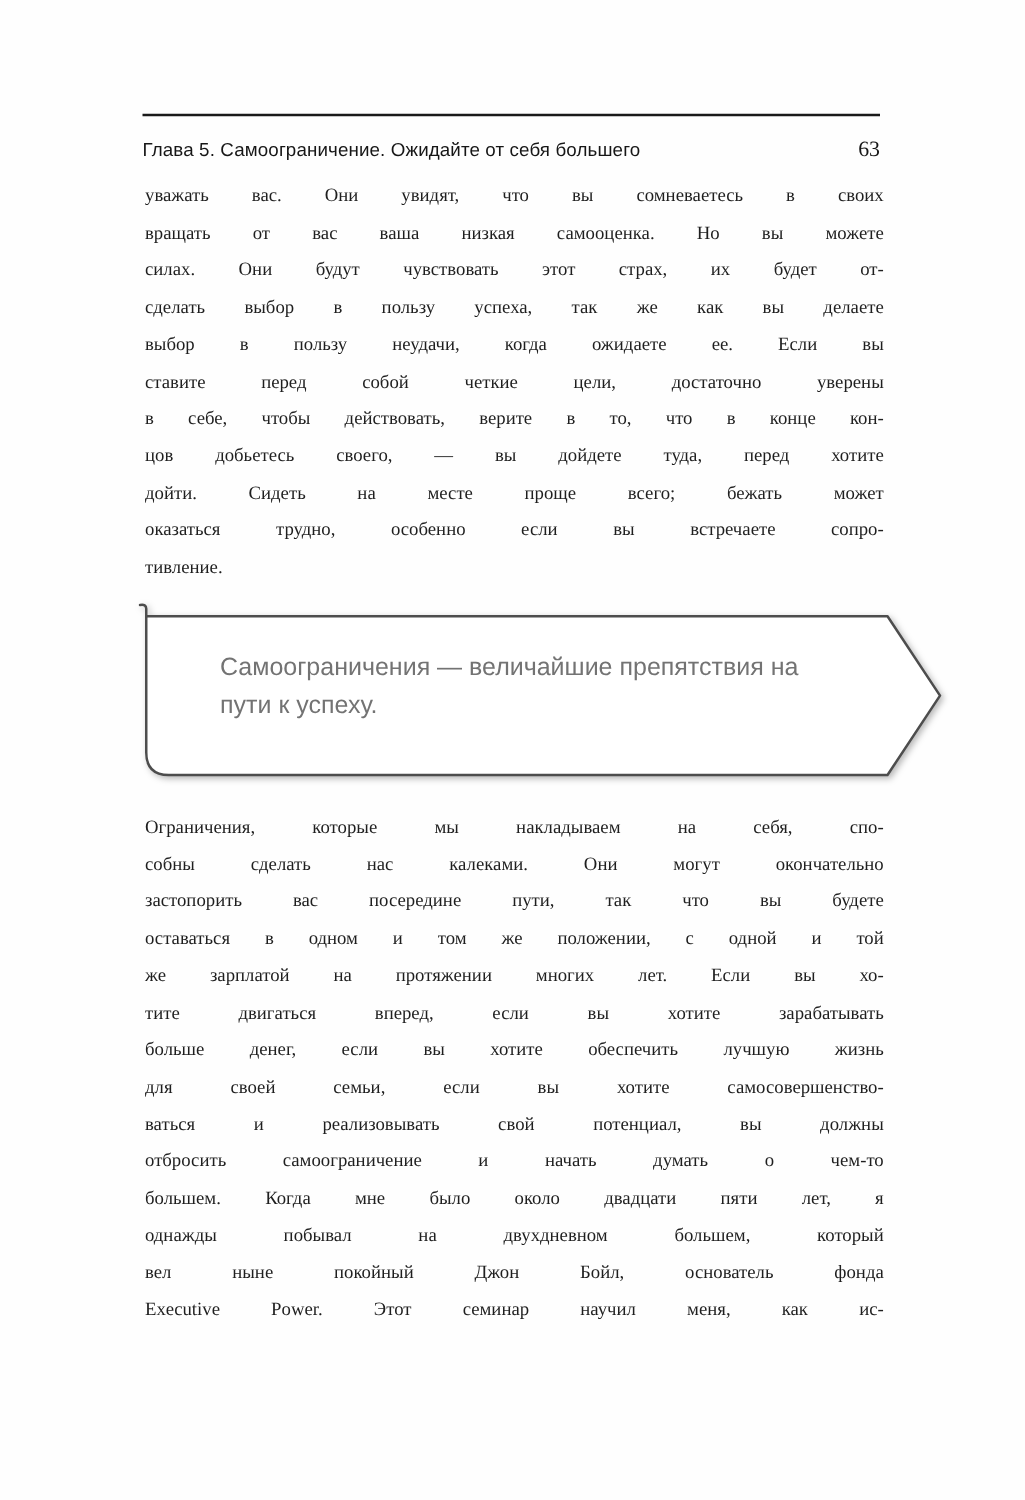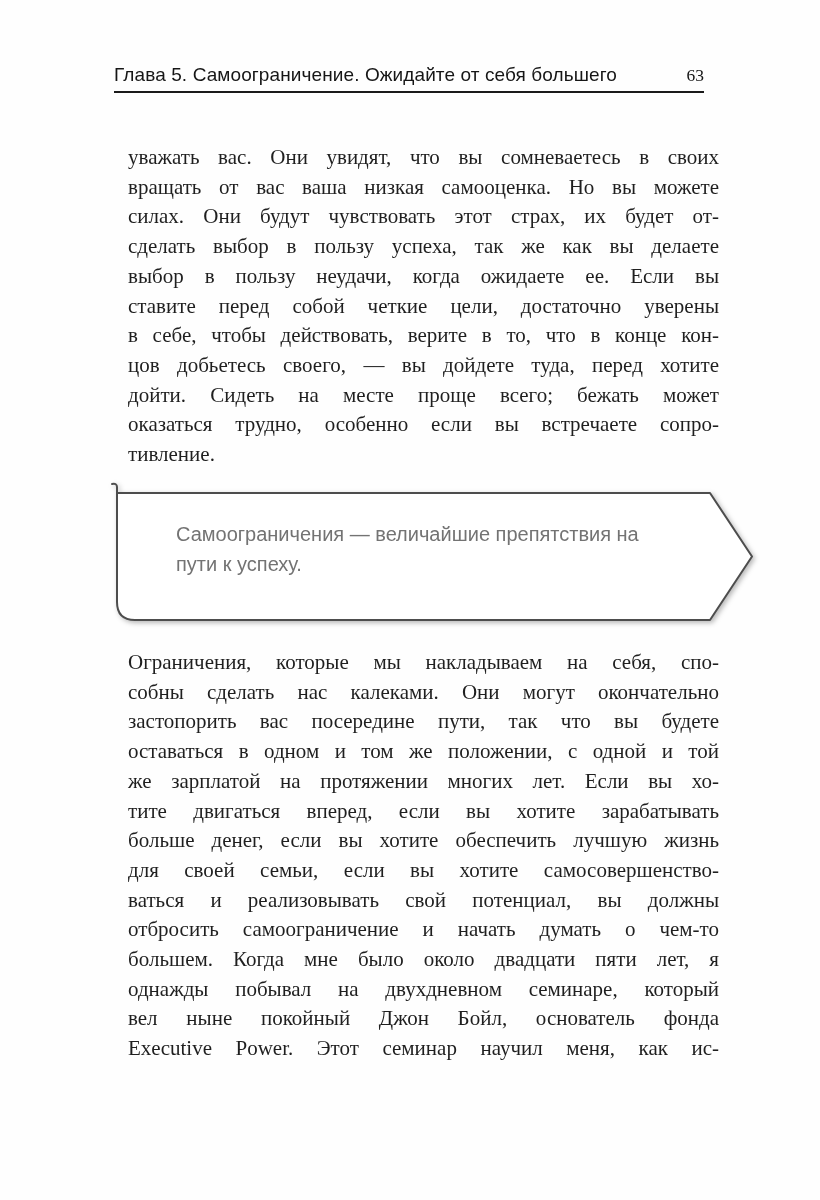--- a/index.html
+++ b/index.html
@@ -22,42 +22,43 @@
     left: 114px;
     top: 64px;
     width: 590px;
     display: flex;
     justify-content: space-between;
     align-items: baseline;
     font-family: "Liberation Sans", sans-serif;
     color: #161616;
   }
   .header .running-head {
-    font-size: 19px;
+    font-size: 15px;
     letter-spacing: 0.1px;
+    margin-top: 48px;
   }
   .header .page-num {
     font-size: 17.5px;
     font-family: Liberation Serif, serif;
   }
   .header-rule {
     position: absolute;
     left: 114px;
     top: 91px;
     width: 590px;
     height: 2px;
     background: #1a1a1a;
   }
 
   
   .para {
     position: absolute;
-    left: 128px;
+    left: 116px;
     width: 591px;
-    font-size: 21px;
+    font-size: 15px;
     line-height: 29.7px;
     color: #1f1f1f;
   }
   .para-1 { top: 143px; }
   .para-2 { top: 648px; }
   .para .line {
     text-align: justify;
     text-align-last: justify;
     white-space: nowrap;
   }
@@ -136,18 +137,18 @@
       <div class="line">собны сделать нас калеками. Они могут окончательно</div>
       <div class="line">застопорить вас посередине пути, так что вы будете</div>
       <div class="line">оставаться в одном и том же положении, с одной и той</div>
       <div class="line">же зарплатой на протяжении многих лет. Если вы хо-</div>
       <div class="line">тите двигаться вперед, если вы хотите зарабатывать</div>
       <div class="line">больше денег, если вы хотите обеспечить лучшую жизнь</div>
       <div class="line">для своей семьи, если вы хотите самосовершенство-</div>
       <div class="line">ваться и реализовывать свой потенциал, вы должны</div>
       <div class="line">отбросить самоограничение и начать думать о чем-то</div>
       <div class="line">большем. Когда мне было около двадцати пяти лет, я</div>
-      <div class="line">однажды побывал на двухдневном семинаре, который</div>
+      <div class="line">однажды побывал на двухдневном большем, который</div>
       <div class="line">вел ныне покойный Джон Бойл, основатель фонда</div>
       <div class="line">Executive Power. Этот семинар научил меня, как ис-</div>
     </section>
 
 </div>
 
 </body></html>

